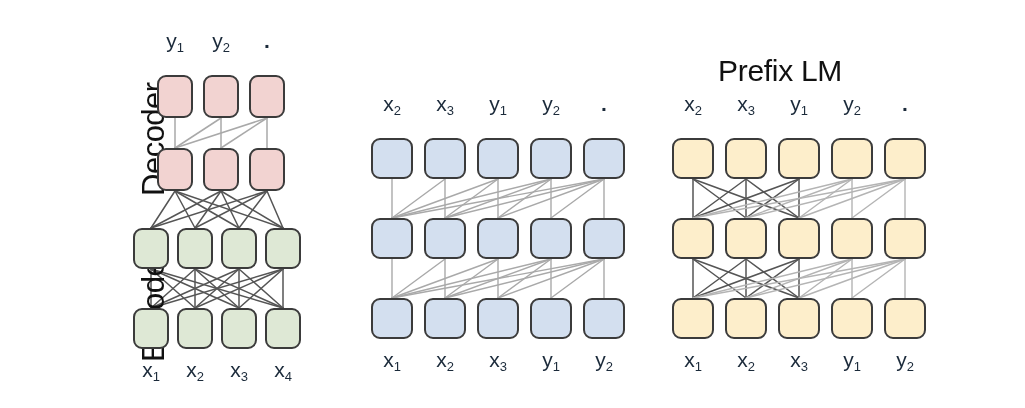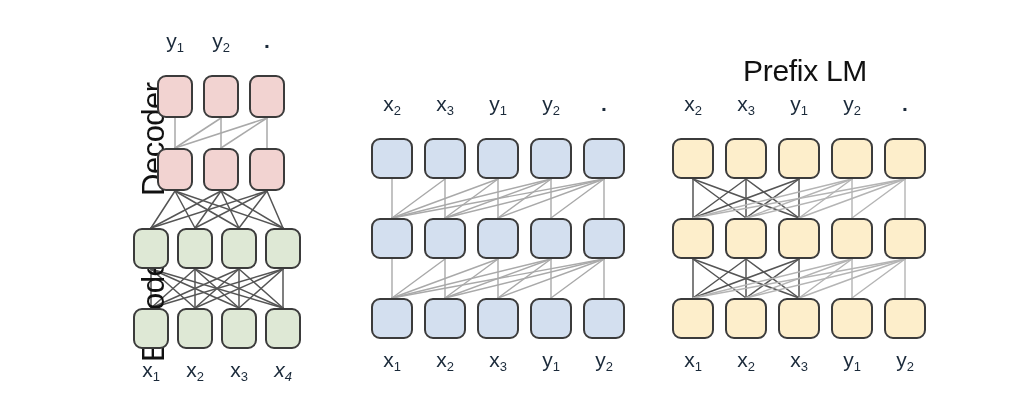--- a/index.html
+++ b/index.html
@@ -249,21 +249,21 @@
     <div class="node green" style="left: 133px; top: 308px; width: 36px; height: 41px;"></div>
     <div class="node green" style="left: 177px; top: 308px; width: 36px; height: 41px;"></div>
     <div class="node green" style="left: 221px; top: 308px; width: 36px; height: 41px;"></div>
     <div class="node green" style="left: 265px; top: 308px; width: 36px; height: 41px;"></div>
     <div class="token" style="left: 154px; top: 30px; width: 42px;"><span>y</span><sub>1</sub></div>
     <div class="token" style="left: 200px; top: 30px; width: 42px;"><span>y</span><sub>2</sub></div>
     <div class="token dot" style="left: 246px; top: 30px; width: 42px;">.</div>
     <div class="token" style="left: 130px; top: 359px; width: 42px;"><span>x</span><sub>1</sub></div>
     <div class="token" style="left: 174px; top: 359px; width: 42px;"><span>x</span><sub>2</sub></div>
     <div class="token" style="left: 218px; top: 359px; width: 42px;"><span>x</span><sub>3</sub></div>
-    <div class="token" style="left: 262px; top: 359px; width: 42px; font-style: italic;"><span>x</span><sub>4</sub></div>
+    <div class="token" style="left: 262px; top: 359px; width: 42px;"><span>x</span><sub>4</sub></div>
     <div class="node blue" style="left: 371px; top: 138px; width: 42px; height: 41px;"></div>
     <div class="node blue" style="left: 424px; top: 138px; width: 42px; height: 41px;"></div>
     <div class="node blue" style="left: 477px; top: 138px; width: 42px; height: 41px;"></div>
     <div class="node blue" style="left: 530px; top: 138px; width: 42px; height: 41px;"></div>
     <div class="node blue" style="left: 583px; top: 138px; width: 42px; height: 41px;"></div>
     <div class="node blue" style="left: 371px; top: 218px; width: 42px; height: 41px;"></div>
     <div class="node blue" style="left: 424px; top: 218px; width: 42px; height: 41px;"></div>
     <div class="node blue" style="left: 477px; top: 218px; width: 42px; height: 41px;"></div>
     <div class="node blue" style="left: 530px; top: 218px; width: 42px; height: 41px;"></div>
     <div class="node blue" style="left: 583px; top: 218px; width: 42px; height: 41px;"></div>
@@ -275,21 +275,21 @@
     <div class="token" style="left: 371px; top: 93px; width: 42px;"><span>x</span><sub>2</sub></div>
     <div class="token" style="left: 424px; top: 93px; width: 42px;"><span>x</span><sub>3</sub></div>
     <div class="token" style="left: 477px; top: 93px; width: 42px;"><span>y</span><sub>1</sub></div>
     <div class="token" style="left: 530px; top: 93px; width: 42px;"><span>y</span><sub>2</sub></div>
     <div class="token dot" style="left: 583px; top: 93px; width: 42px;">.</div>
     <div class="token" style="left: 371px; top: 349px; width: 42px;"><span>x</span><sub>1</sub></div>
     <div class="token" style="left: 424px; top: 349px; width: 42px;"><span>x</span><sub>2</sub></div>
     <div class="token" style="left: 477px; top: 349px; width: 42px;"><span>x</span><sub>3</sub></div>
     <div class="token" style="left: 530px; top: 349px; width: 42px;"><span>y</span><sub>1</sub></div>
     <div class="token" style="left: 583px; top: 349px; width: 42px;"><span>y</span><sub>2</sub></div>
-    <div class="panel-title" style="left: 718px; top: 56px; margin-left: 25px;">Prefix LM</div>
+    <div class="panel-title" style="left: 718px; top: 56px;">Prefix LM</div>
     <div class="node yellow" style="left: 672px; top: 138px; width: 42px; height: 41px;"></div>
     <div class="node yellow" style="left: 725px; top: 138px; width: 42px; height: 41px;"></div>
     <div class="node yellow" style="left: 778px; top: 138px; width: 42px; height: 41px;"></div>
     <div class="node yellow" style="left: 831px; top: 138px; width: 42px; height: 41px;"></div>
     <div class="node yellow" style="left: 884px; top: 138px; width: 42px; height: 41px;"></div>
     <div class="node yellow" style="left: 672px; top: 218px; width: 42px; height: 41px;"></div>
     <div class="node yellow" style="left: 725px; top: 218px; width: 42px; height: 41px;"></div>
     <div class="node yellow" style="left: 778px; top: 218px; width: 42px; height: 41px;"></div>
     <div class="node yellow" style="left: 831px; top: 218px; width: 42px; height: 41px;"></div>
     <div class="node yellow" style="left: 884px; top: 218px; width: 42px; height: 41px;"></div>

